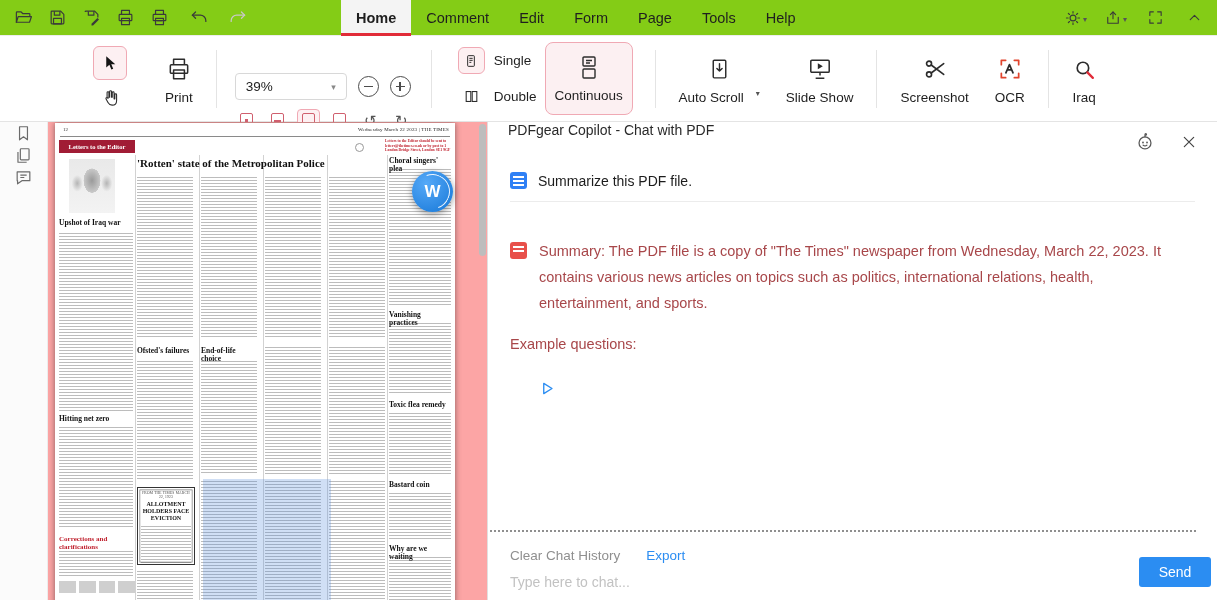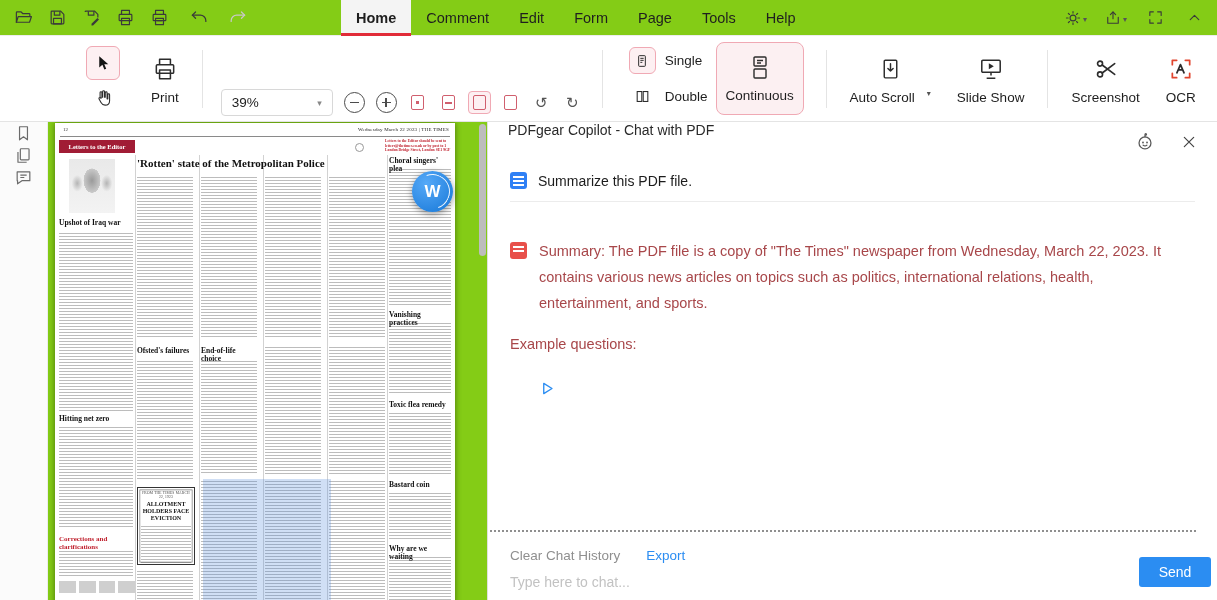--- a/index.html
+++ b/index.html
@@ -26,21 +26,21 @@
              display:flex; align-items:center; padding-left:86px; }
   .vdiv { width:1px; height:58px; background:#e4e4e4; margin:0 10px; flex:0 0 auto; }
   .sel-col { display:flex; flex-direction:column; align-items:center; gap:5px; width:48px; }
   .cursor-btn { width:34px; height:34px; border:1px solid #f0a9b4; background:#fdf0f2;
                 border-radius:6px; display:flex; align-items:center; justify-content:center; }
   .hand-btn { width:30px; height:26px; display:flex; align-items:center; justify-content:center; }
   .tool { display:flex; flex-direction:column; align-items:center; justify-content:center;
           gap:8px; padding:0 13px; font-size:13.5px; color:#1e1e1e; }
   .tool .ticon { height:30px; display:flex; align-items:flex-end; justify-content:center; }
   .tlabel { white-space:nowrap; }
-  .zoom-block { display:flex; flex-direction:row; gap:9px; padding:0 8px;margin-top:48px; }
+  .zoom-block { display:flex; flex-direction:column; gap:9px; padding:0 8px;margin-top:48px; }
   .zoom-row1 { display:flex; align-items:center; gap:11px; }
   .zoom-select { width:112px; height:27px; border:1px solid #d8d8d8; border-radius:4px;
                  display:flex; align-items:center; justify-content:space-between;
                  padding:0 10px; font-size:13.5px; color:#222; }
   .chev { font-size:9px; color:#888; }
   .circle-btn { width:21px; height:21px; border:1.5px solid #4c4c4c; border-radius:50%; position:relative; }
   .circle-btn::before { content:""; position:absolute; left:5px; right:5px; top:50%;
                         height:1.5px; margin-top:-1px; background:#4c4c4c; }
   .circle-btn.plus::after { content:""; position:absolute; top:5px; bottom:5px; left:50%;
                             width:1.5px; margin-left:-1px; background:#4c4c4c; }
@@ -63,21 +63,21 @@
                     justify-content:center; gap:7px; font-size:13.5px; color:#1e1e1e; }
   .auto-label { display:flex; align-items:flex-start; gap:12px; }
 
   
   .main { display:flex; height:478px; }
   .leftbar { width:48px; background:#fbfbfb; border-right:1px solid #ececec;
              display:flex; flex-direction:column; align-items:center; }
   .leftbar .tb-ic { margin-top:0; }
   .lb1 { margin-top:8px; } .lb2 { margin-top:44px; } .lb3 { margin-top:28px; }
 
-  .pdf-area { width:439px; background:#84cc16; position:relative; overflow:hidden; flex:0 0 auto; }
+  .pdf-area { width:439px; background:#fca5a5; position:relative; overflow:hidden; flex:0 0 auto; }
   .pdf-scrollbar { position:absolute; right:1px; top:2px; width:7px; height:132px;
                    background:#bdbdbd; border-radius:4px; }
 
   
   .page { position:absolute; left:7px; top:1px; width:400px; height:540px; background:#fff;
           box-shadow:0 0 6px rgba(0,0,0,.45); font-family:"Liberation Serif", serif; color:#111; }
   .page * { position:absolute; }
   .fl { background:repeating-linear-gradient(to bottom, rgba(70,70,70,.8) 0px, rgba(70,70,70,.8) 1px,
         transparent 1px, transparent 3px); opacity:.45; }
   .vr { width:1px; background:#d2d2d2; top:32px; bottom:0; }

